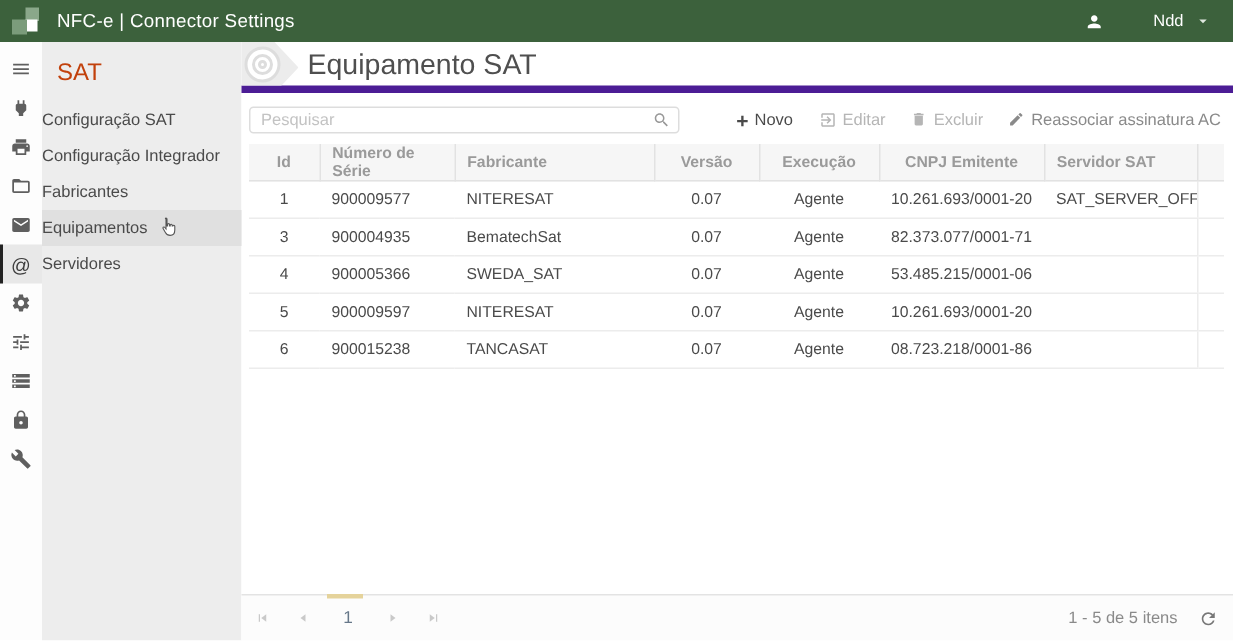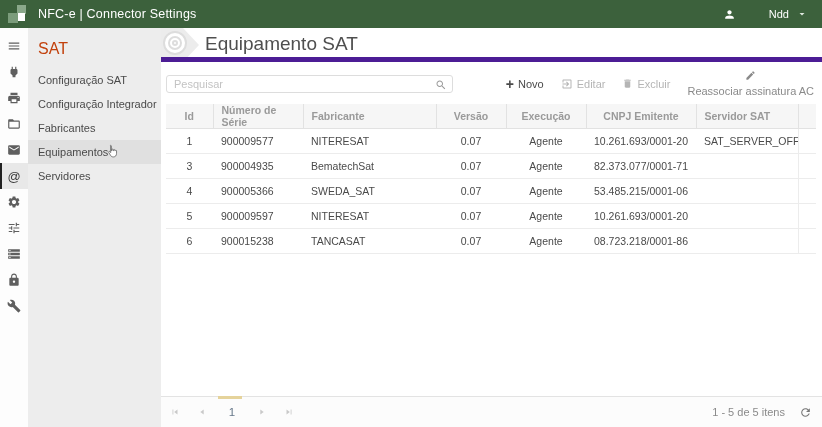--- a/index.html
+++ b/index.html
@@ -25,21 +25,21 @@
   .rail { width:28px; background:#fdfdfd; padding-top:5px; display:flex; flex-direction:column; }
   .rail-item { height:26px; display:flex; align-items:center; justify-content:center; position:relative; cursor:pointer; color:#5f5f5f; }
   .rail-item svg { display:block; }
   .rail-item.active { background:#e8e8e8; color:#3d3d3d; }
   .rail-item.active::before { content:""; position:absolute; left:0; top:0; bottom:0; width:2px; background:#222; }
   .at-glyph { font-size:13px; color:inherit; font-weight:400; }
 
   
   .side { width:133px; background:#ededed; }
   .side-title { font-size:16px; color:#c2410c; padding:12px 0 10px 10px; }
-  .side-item { height:24px; line-height:24px; padding-left:10px; font-size:11px; color:#4a4a4a; cursor:pointer; position:relative; }
+  .side-item { height:24px; line-height:24px; font-size:11px; color:#4a4a4a; cursor:pointer; position:relative; }
   .side-item.hovered { background:#e0e0e0; }
   .hand-cursor { position:absolute; left:76px; top:4px; }
 
   
   .main { flex:1; background:#fff; display:flex; flex-direction:column; }
 
   .page-header { height:34px; position:relative; border-bottom:5px solid #4c1d95; overflow:hidden; }
   .deco { position:absolute; left:0; top:0; width:48px; height:34px; }
   .deco .chev { position:absolute; left:-8px; top:-5px; width:46px; height:44px; background:#ececec;
     clip-path:polygon(0 0,55% 0,100% 50%,55% 100%,0 100%); }
@@ -55,21 +55,21 @@
   .search-wrap { position:relative; width:287px; }
   .search-input { width:100%; height:18px; border:1px solid #ddd; border-radius:3px; padding:0 24px 0 7px;
     font-size:11px; color:#555; outline:none; font-family:inherit; }
   .search-input::placeholder { color:#c3c3c3; }
   .search-icon { position:absolute; right:6px; top:3px; color:#999; }
   .toolbar { display:flex; align-items:center; gap:17px; padding-right:2px; }
   .tbtn { display:flex; align-items:center; gap:4px; font-size:11px; cursor:pointer; background:none; border:none; font-family:inherit; }
   .tbtn svg { display:block; }
   .tbtn.primary { color:#4a4a4a; }
   .tbtn.disabled { color:#b5b5b5; cursor:default; }
-  .tbtn.soft { color:#8a8a8a;flex-direction:column; }
+  .tbtn.soft { color:#8a8a8a; }
   .plus-glyph { font-size:14px; font-weight:bold; line-height:10px; }
 
   
   .grid { margin-top:7px; width:100%; border-collapse:collapse; table-layout:fixed; }
   .grid th { background:#f6f6f6; color:#9a9a9a; font-weight:700; font-size:10.5px; height:22px;
     border-bottom:1px solid #e2e2e2; border-right:1px solid #e2e2e2; cursor:pointer; }
   .grid th:last-child { border-right:none; }
   .grid td { height:25px; font-size:10.5px; color:#4a4a4a; border-bottom:1px solid #ececec; background:#fff;
     overflow:hidden; white-space:nowrap; }
   .grid td.c-spacer { border-left:1px solid #ececec; }

